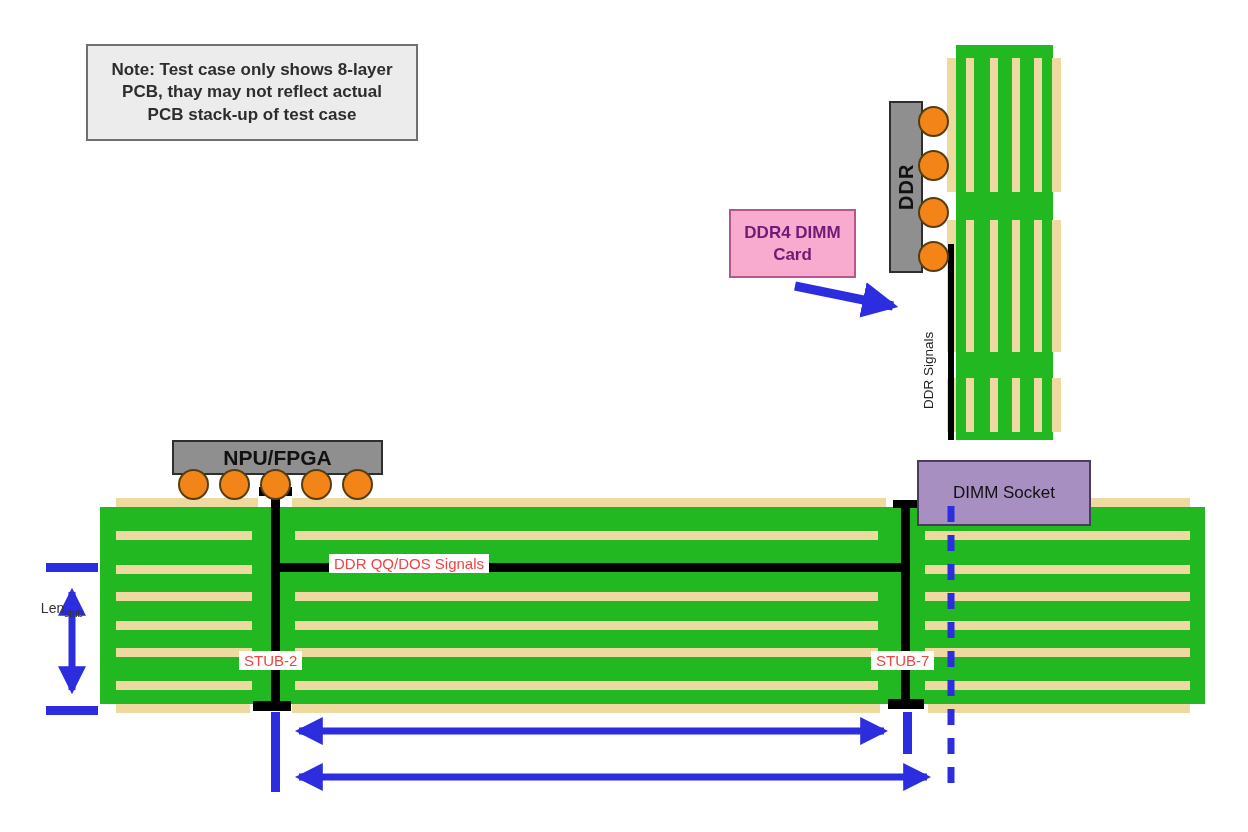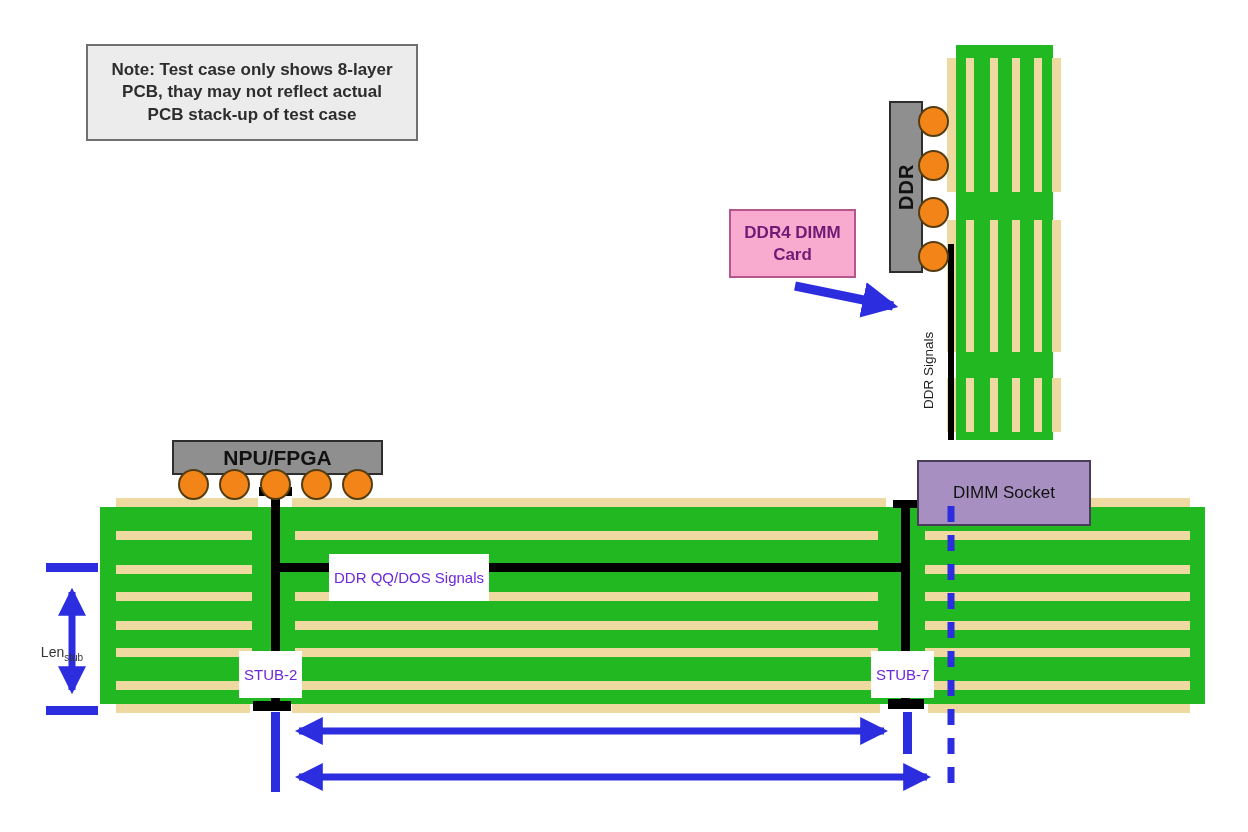--- a/index.html
+++ b/index.html
@@ -48,32 +48,32 @@
   .npu-chip{left:172px;top:440px;width:207px;height:31px;font-size:21px;font-weight:bold;color:#111;}
   .ball{
     position:absolute;width:31px;height:31px;border-radius:50%;
     background:var(--ball-orange);border:2.5px solid var(--ball-border);
     box-sizing:border-box;z-index:5;
   }
   
   .trace{position:absolute;background:var(--trace-black);z-index:3;}
   
   .wlabel{
-    position:absolute;background:#fff;padding:15px 5px;font-size:15px;color:#6d28d9;
+    position:absolute;background:#fff;padding:1px 5px;font-size:15px;color:#ef4444;
     z-index:6;white-space:nowrap;
   }
   .ddr-signals-label{
     left:916px;top:314px;width:24px;height:112px;z-index:6;
     display:flex;align-items:center;justify-content:center;
     writing-mode:vertical-rl;transform:rotate(180deg);
     font-size:13.5px;color:#222;background:transparent;
   }
   .dim-label{position:absolute;font-size:13.5px;color:#111;text-align:center;z-index:6;}
   .len-label{
-    left:12px;top:644px;width:100px;text-align:center;font-size:14px;color:#333;z-index:6;
+    left:12px;top:600px;width:100px;text-align:center;font-size:14px;color:#333;z-index:6;
   }
   .len-label sub{font-size:10px;}
   #blue-overlay{position:absolute;left:0;top:0;width:1248px;height:832px;z-index:5;pointer-events:none;}
 </style>
 </head>
 <body>
 
 <div id="stage">
 
   <div class="abs center note-box">

